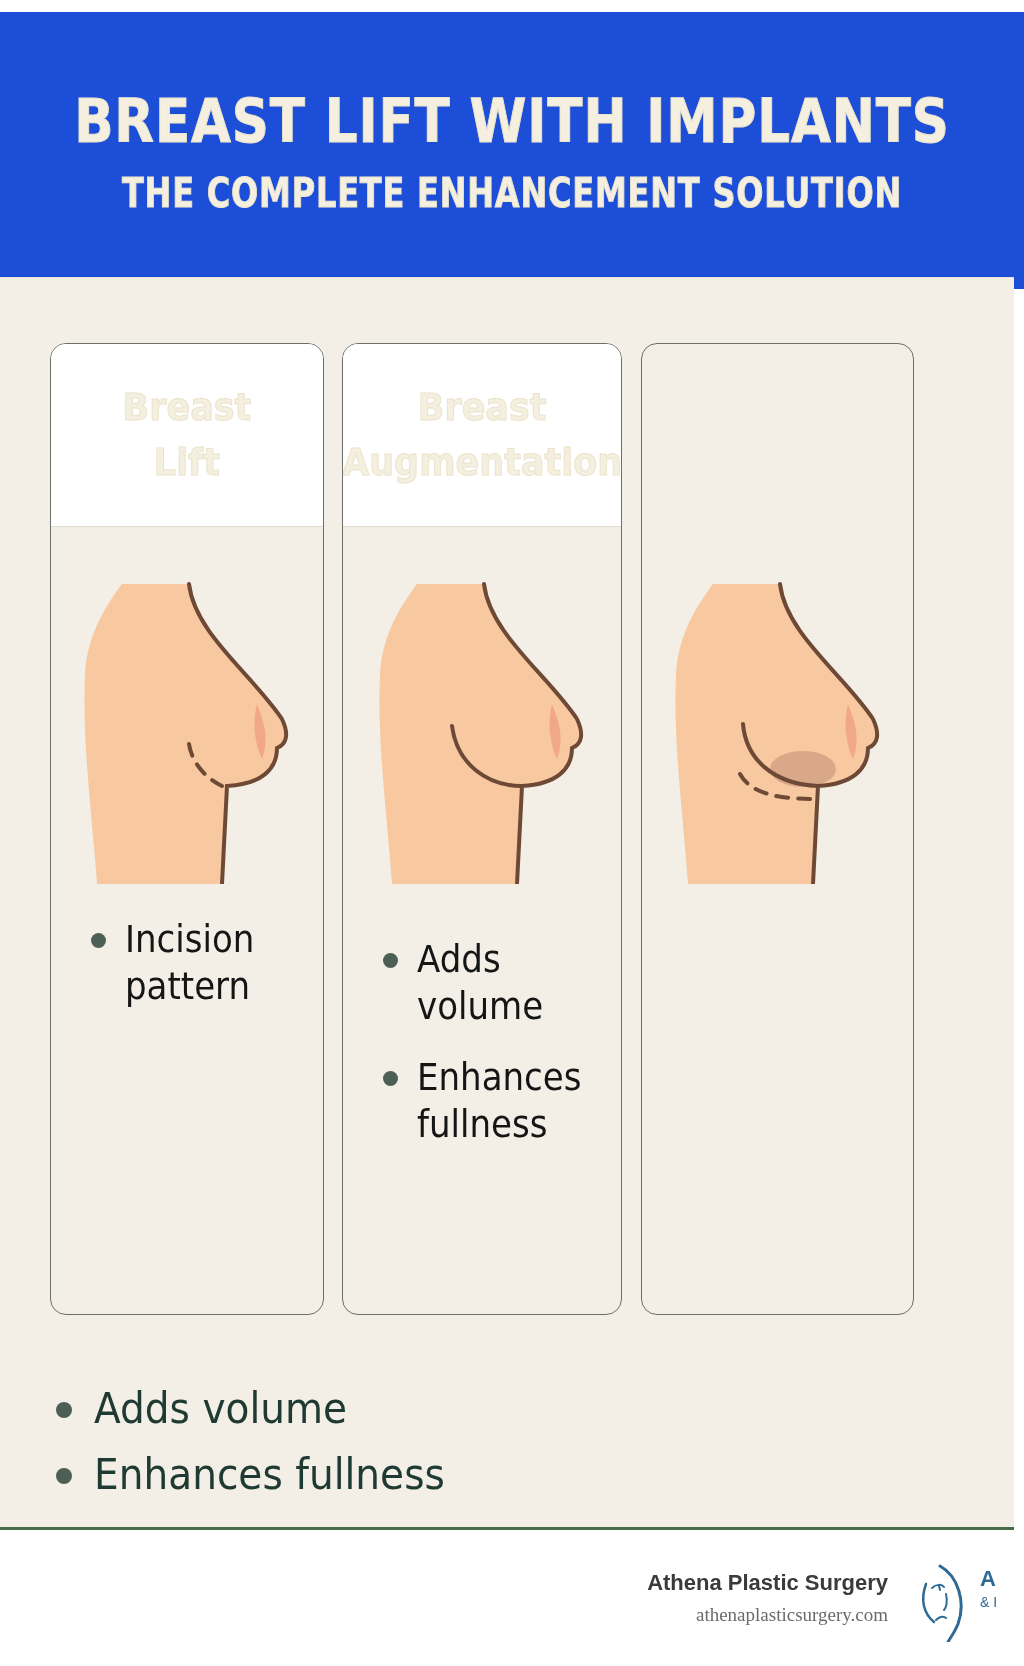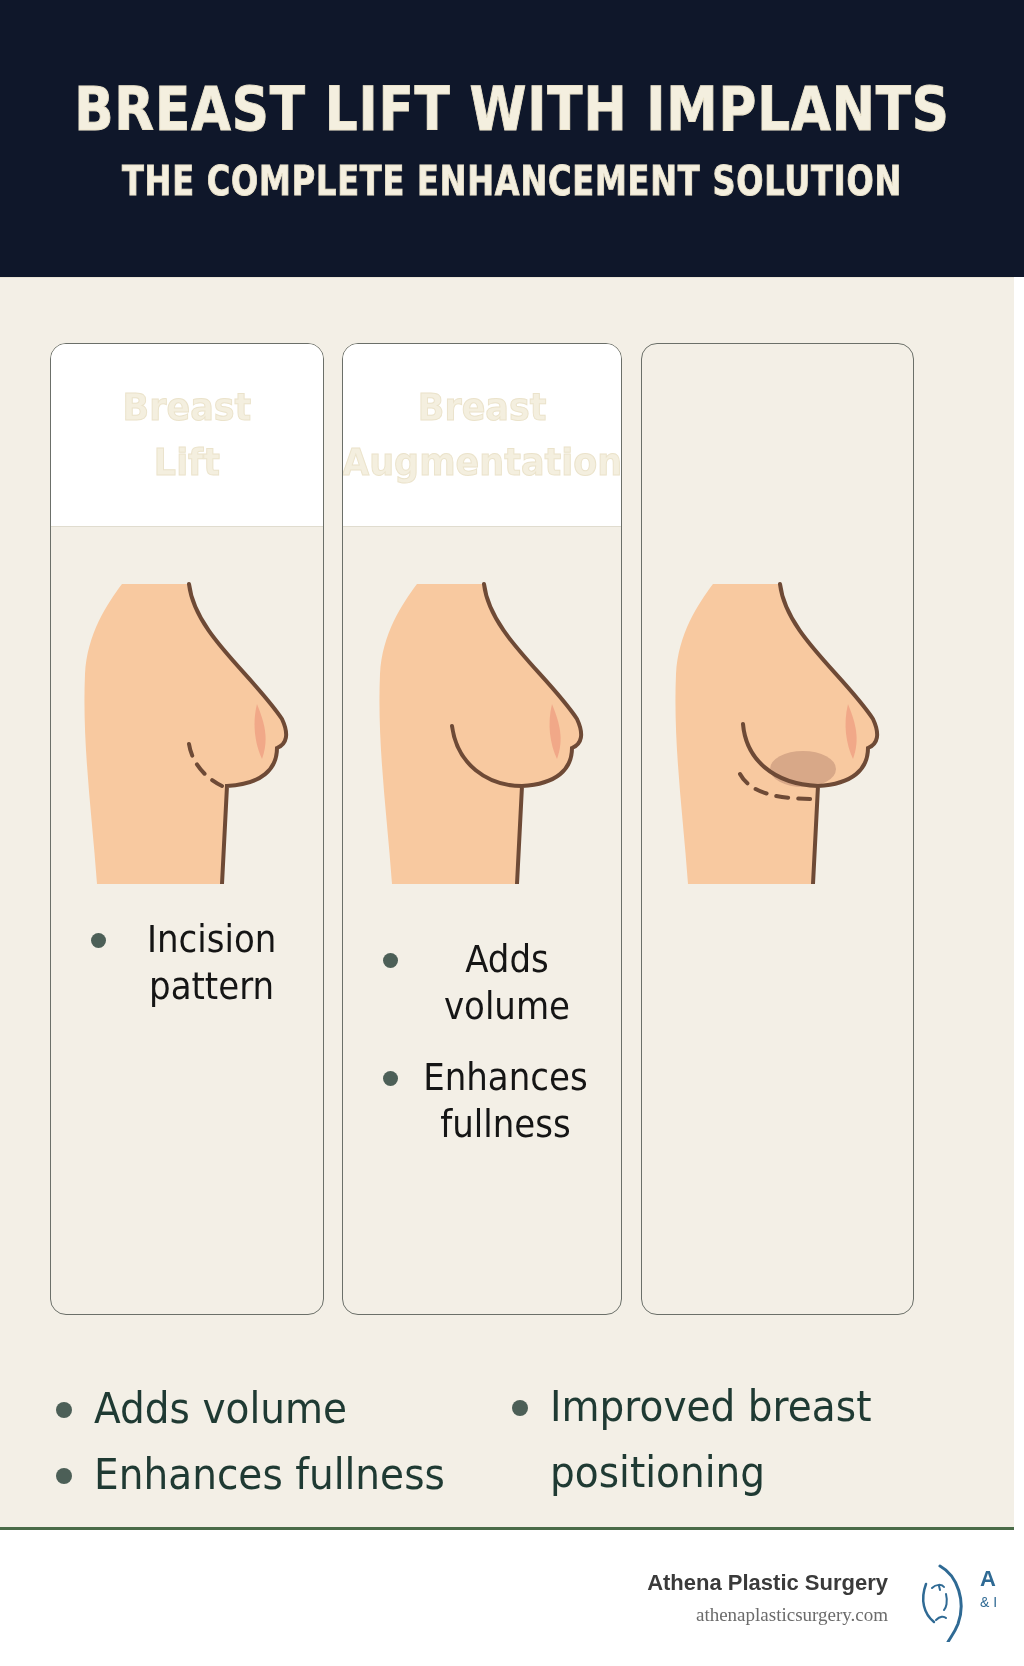--- a/index.html
+++ b/index.html
@@ -1,19 +1,19 @@
 <!DOCTYPE html>
 <html><head>
 <meta charset="utf-8">
 <style>
   * { box-sizing: border-box; margin: 0; padding: 0; }
   html, body { width: 1024px; height: 1666px; background: #ffffff; overflow: hidden; }
   body { position: relative; font-family: "Liberation Sans", "DejaVu Sans", sans-serif; }
 
-  .header { position: absolute; left: 0; top: 0; width: 1024px; height: 277px; background: #0f172a; }
+  .header { position: absolute; left: 0; top: 12px; width: 1024px; height: 277px; background: #1d4ed8; }
   .title {
     position: absolute; left: 0; width: 1024px; top: 74px; text-align: center;
     font-family: "DejaVu Sans", sans-serif; font-weight: bold; font-size: 60px;
     letter-spacing: 1px; color: #f4efdf; transform: scaleX(0.86); transform-origin: center;
     -webkit-text-stroke: 1px #ebe3cb;
   }
   .subtitle {
     position: absolute; left: 0; width: 1024px; top: 158px; text-align: center;
     font-family: "DejaVu Sans", sans-serif; font-weight: bold; font-size: 40px;
     letter-spacing: 1px; color: #f4efdf; transform: scaleX(0.80); transform-origin: center;
@@ -30,21 +30,21 @@
     height: 183px; background: #ffffff; border-bottom: 1px solid #e0dccf;
     display: flex; align-items: center; justify-content: center; text-align: center;
   }
   .card-title {
     font-family: "DejaVu Sans", sans-serif; font-weight: bold; font-size: 38px; line-height: 55px;
     color: #f4efdf; -webkit-text-stroke: 1px #ebe3cb; transform: scaleX(0.92);
   }
   .illus { position: absolute; top: 220px; left: 0; width: 100%; height: 320px; }
   .illus svg { position: absolute; left: 50%; top: 0; transform: translateX(-50%); }
 
-  .bullets { position: absolute; left: 40px; right: 12px; list-style: none; text-align: center; }
+  .bullets { position: absolute; left: 40px; right: 12px; list-style: none; }
   .bullets li { position: relative; padding-left: 34px; font-family: "DejaVu Sans", sans-serif; font-size: 37px; line-height: 47px; color: #151515; margin-bottom: 24px; transform-origin: left; }
   .bullets li .txt { display: inline-block; transform: scaleX(0.92); transform-origin: left; }
   .bullets li .dot { position: absolute; left: 0; top: 17px; width: 15px; height: 15px; border-radius: 50%; background: #4c5f57; }
 
   .summary { position: absolute; top: 1380px; left: 0; width: 1014px; height: 140px; }
   .sum-list { position: absolute; list-style: none; }
   .sum-list li { position: relative; padding-left: 38px; font-family: "DejaVu Sans", sans-serif; font-size: 42px; line-height: 66px; color: #1f3a33; }
   .sum-list li .txt { display: inline-block; transform: scaleX(0.93); transform-origin: left; }
   .sum-list li .dot { position: absolute; left: 0; top: 26px; width: 16px; height: 16px; border-radius: 50%; background: #4c5f57; }
 
@@ -119,23 +119,20 @@
       <path d="M72 210 C80 225 100 235 145 235" fill="none" stroke="#6e4a36" stroke-width="4" stroke-dasharray="12 10" stroke-linecap="round"></path>
     </svg>
   </div>
 </div>
 
 <div class="summary">
   <ul class="sum-list" style="left:56px; top:-4px;">
     <li><span class="dot"></span><span class="txt">Adds volume</span></li>
     <li><span class="dot"></span><span class="txt">Enhances fullness</span></li>
   </ul>
-  <ul class="sum-list" style="left:512px; top:-6px;">
-    <li style="width:380px;"><span class="dot"></span><span class="txt" style="width:360px;">Improved breast positioning</span></li>
-  </ul>
 </div>
 
 <div class="divider"></div>
 
 <div class="footer">
   <div class="brand-name">Athena Plastic Surgery</div>
   <div class="brand-url">athenaplasticsurgery.com</div>
   <svg class="logo" viewBox="0 0 60 80">
     <path d="M22 4 C40 14 48 40 40 62 C36 72 32 76 30 80" fill="none" stroke="#2f6a94" stroke-width="3" stroke-linecap="round"></path>
     <path d="M8 22 C2 38 6 52 16 60" fill="none" stroke="#2f6a94" stroke-width="2.5" stroke-linecap="round"></path>

